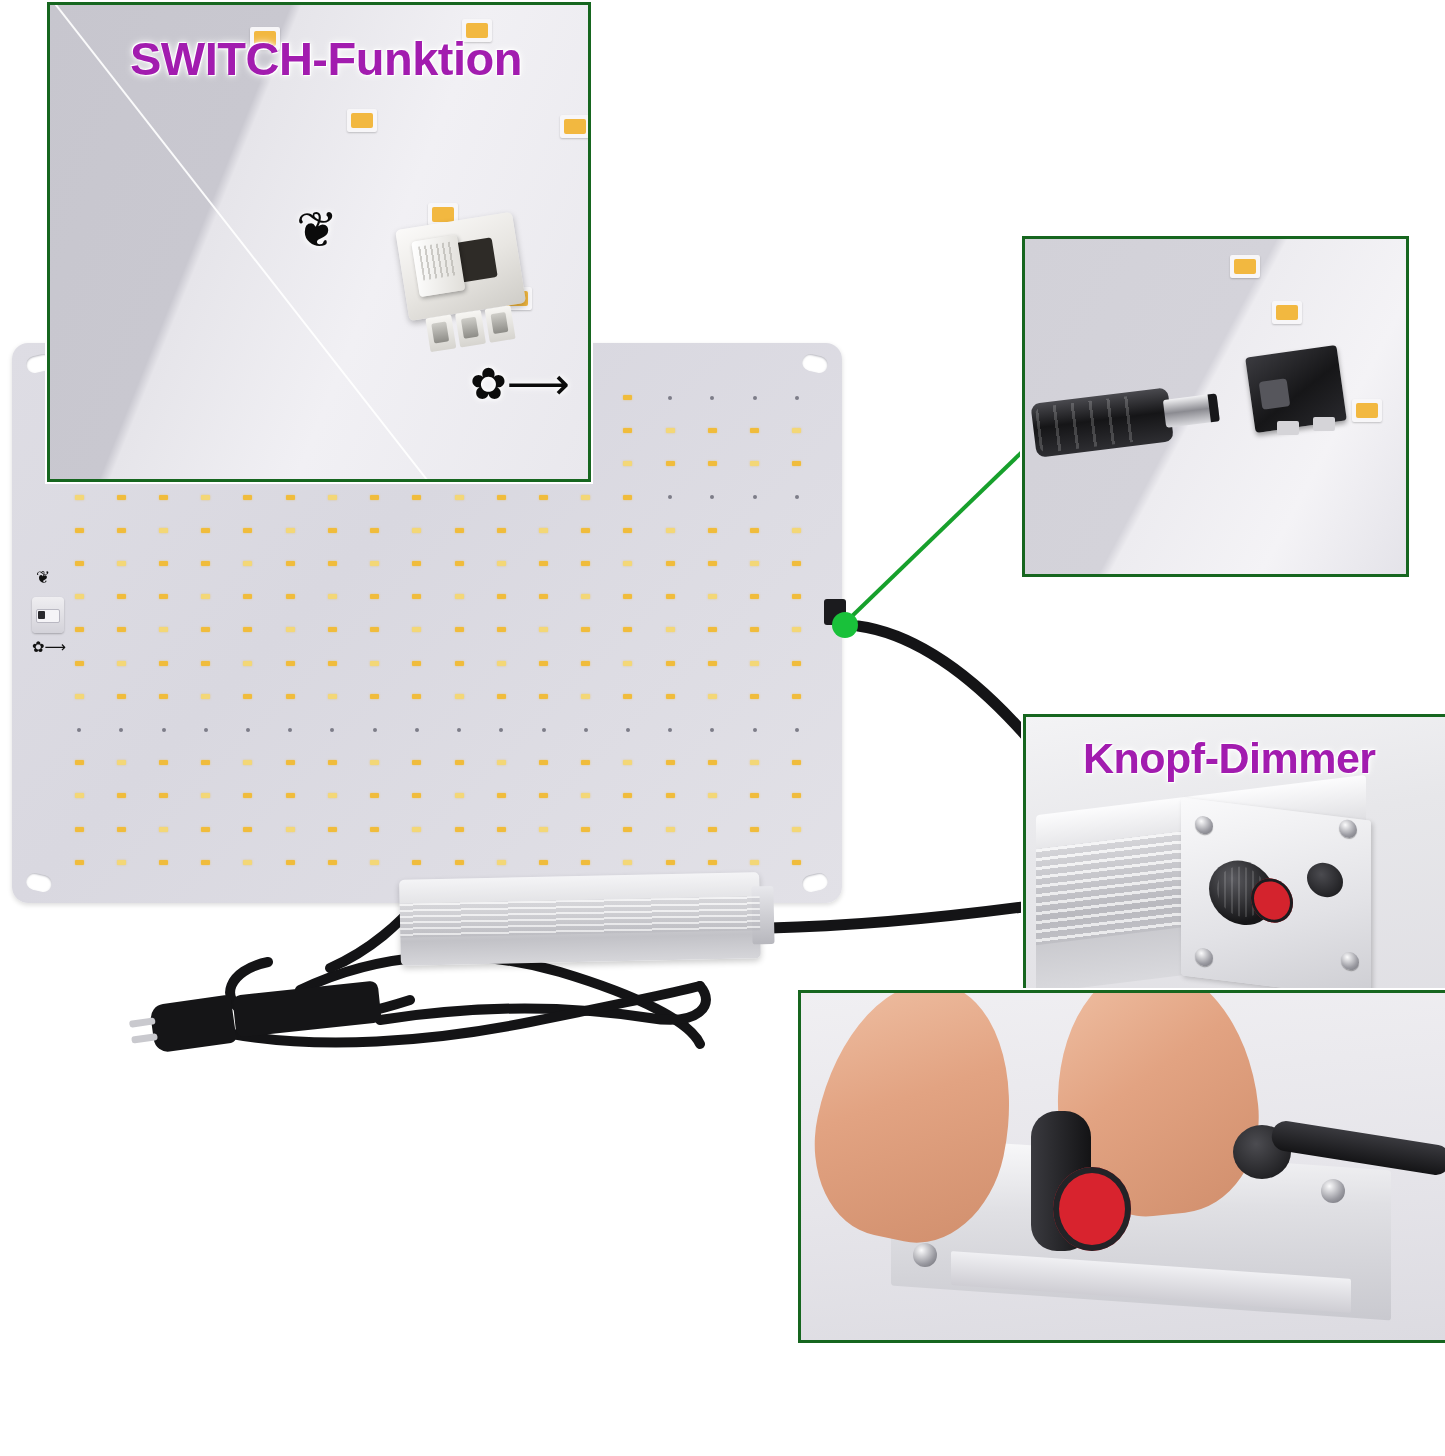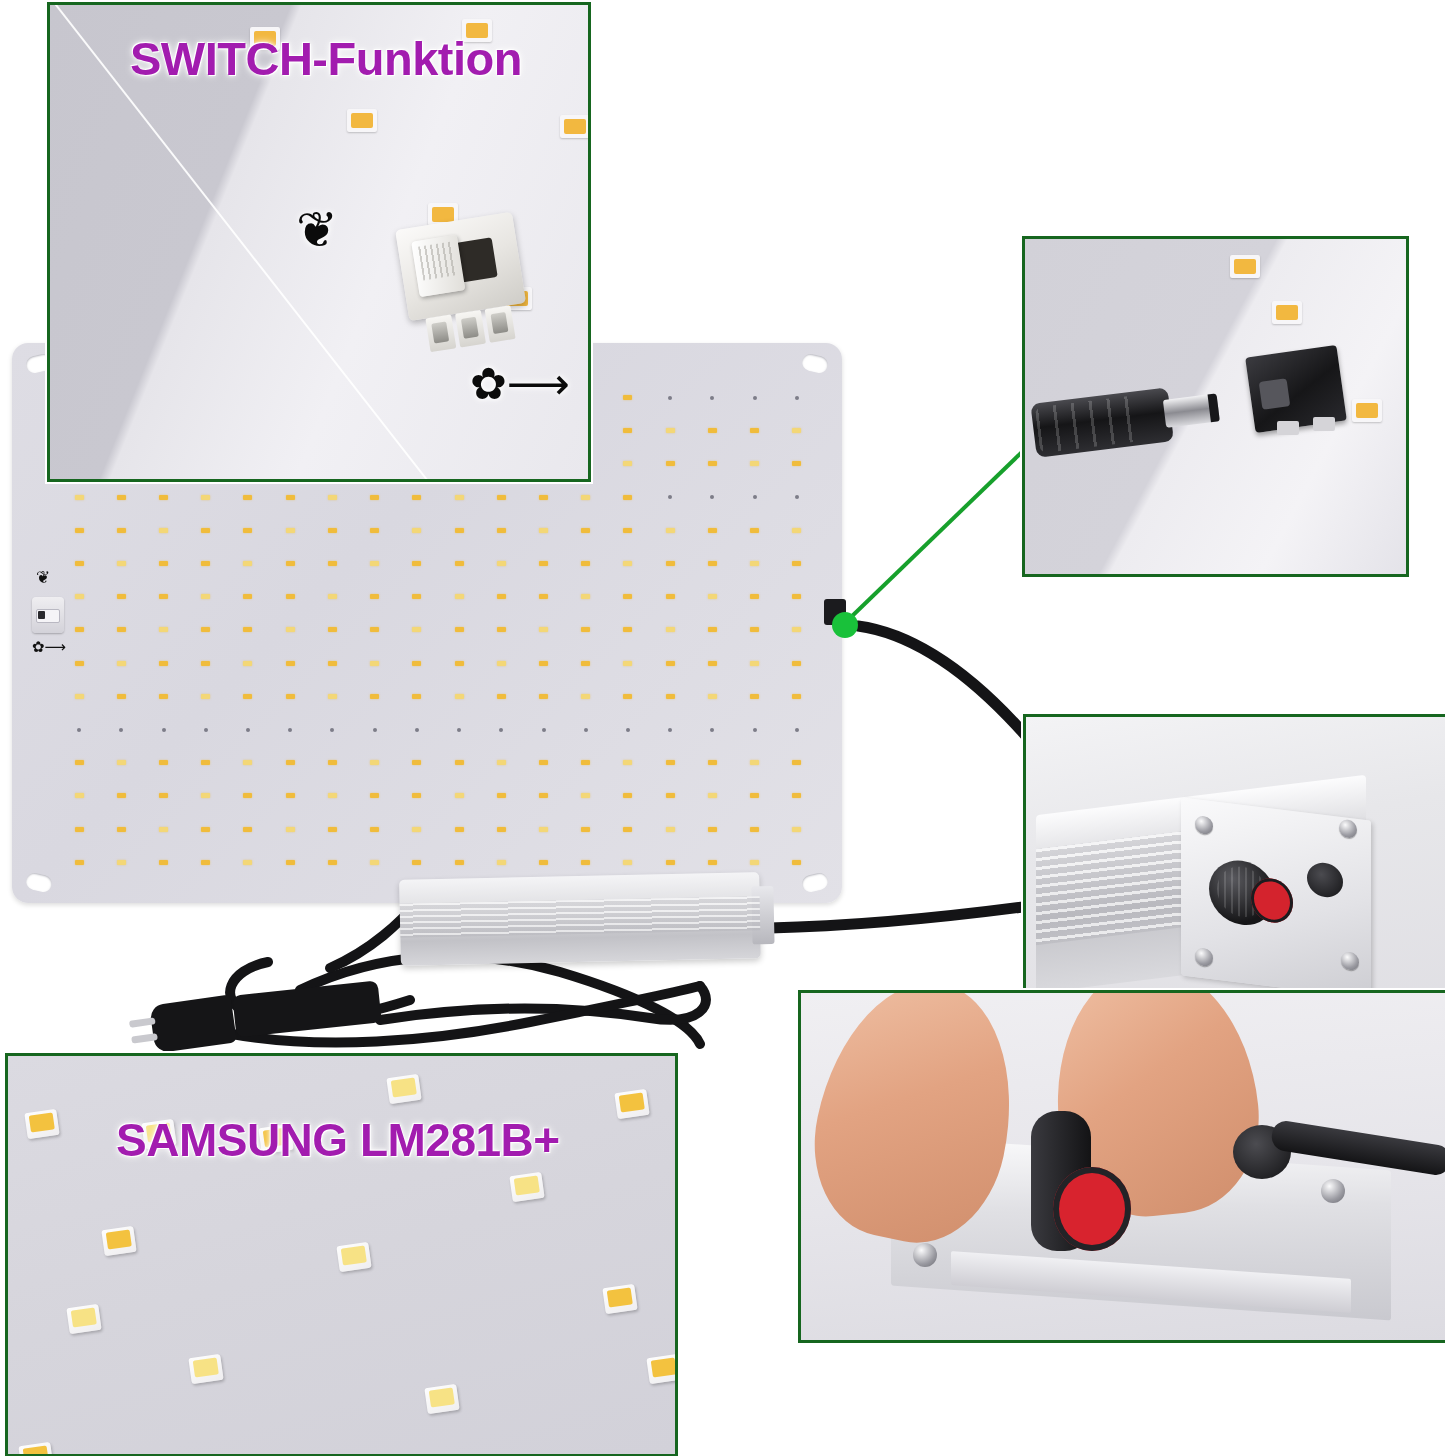--- a/index.html
+++ b/index.html
@@ -864,20 +864,21 @@
         <div class="dim-knob-red"></div>
       </div>
       <div class="dim-gland"></div>
       <div class="dim-screw" style="left:14px;  top:16px;"></div>
       <div class="dim-screw" style="left:158px; top:2px;"></div>
       <div class="dim-screw" style="left:14px;  top:148px;"></div>
       <div class="dim-screw" style="left:160px; top:134px;"></div>
       <div class="dim-bracket"></div>
     </div>
 
+    <div class="callout-title title">Knopf-Dimmer</div>
   </div>
 
   <div class="callout" id="callout-hand">
     <div class="photo-bg"></div>
 
     <div class="hand-plate"></div>
     <div class="hand-finger f1"></div>
     <div class="hand-finger f2"></div>
 
     <div class="hand-knob">
@@ -886,34 +887,14 @@
     </div>
 
     <div class="hand-gland"></div>
     <div class="hand-cable"></div>
     <div class="hand-screw" style="left:112px; top:250px;"></div>
     <div class="hand-screw" style="left:520px; top:186px;"></div>
     <div class="hand-bracket"></div>
 
   </div>
 
-  <div class="callout" id="callout-samsung">
-    <div class="photo-bg"></div>
-    <div id="samsung-leds">
-        <div class="sam-led warm" style="left: 18px; top: 55px;"></div>
-        <div class="sam-led cool" style="left: 135px; top: 65px;"></div>
-        <div class="sam-led warm" style="left: 252px; top: 70px;"></div>
-        <div class="sam-led cool" style="left: 380px; top: 20px;"></div>
-        <div class="sam-led cool" style="left: 503px; top: 118px;"></div>
-        <div class="sam-led warm" style="left: 608px; top: 35px;"></div>
-        <div class="sam-led warm" style="left: 95px; top: 172px;"></div>
-        <div class="sam-led cool" style="left: 330px; top: 188px;"></div>
-        <div class="sam-led warm" style="left: 596px; top: 230px;"></div>
-        <div class="sam-led cool" style="left: 182px; top: 300px;"></div>
-        <div class="sam-led cool" style="left: 418px; top: 330px;"></div>
-        <div class="sam-led warm" style="left: 12px; top: 388px;"></div>
-        <div class="sam-led warm" style="left: 640px; top: 300px;"></div>
-        <div class="sam-led cool" style="left: 60px; top: 250px;"></div>
-      </div>
-    <div class="callout-title title">SAMSUNG LM281B+</div>
-  </div>
 
 </div>
 
 </body></html>

